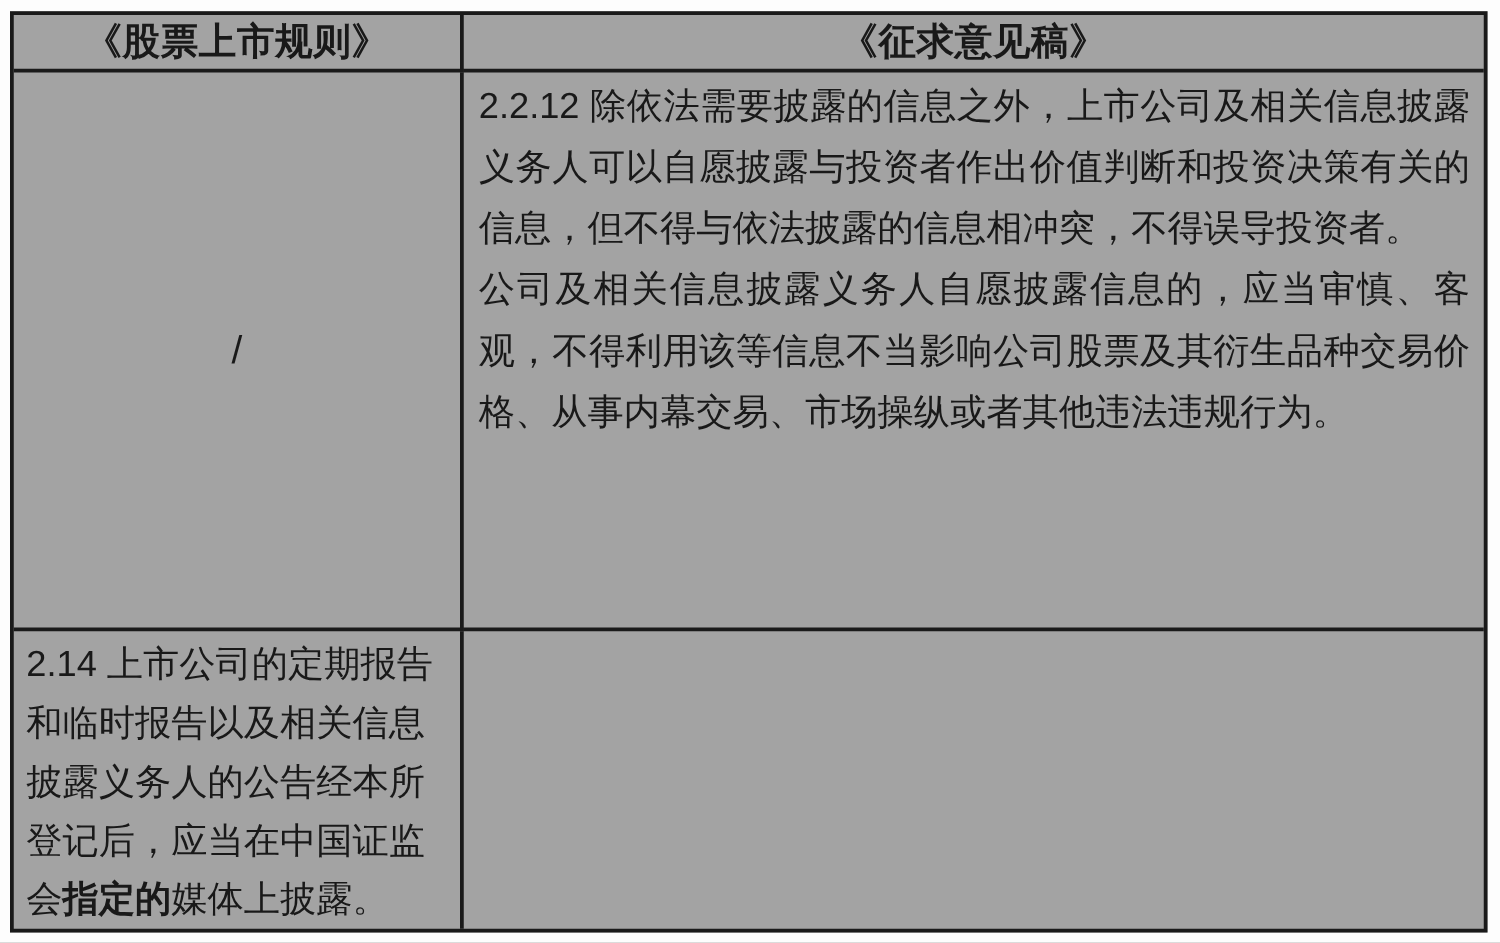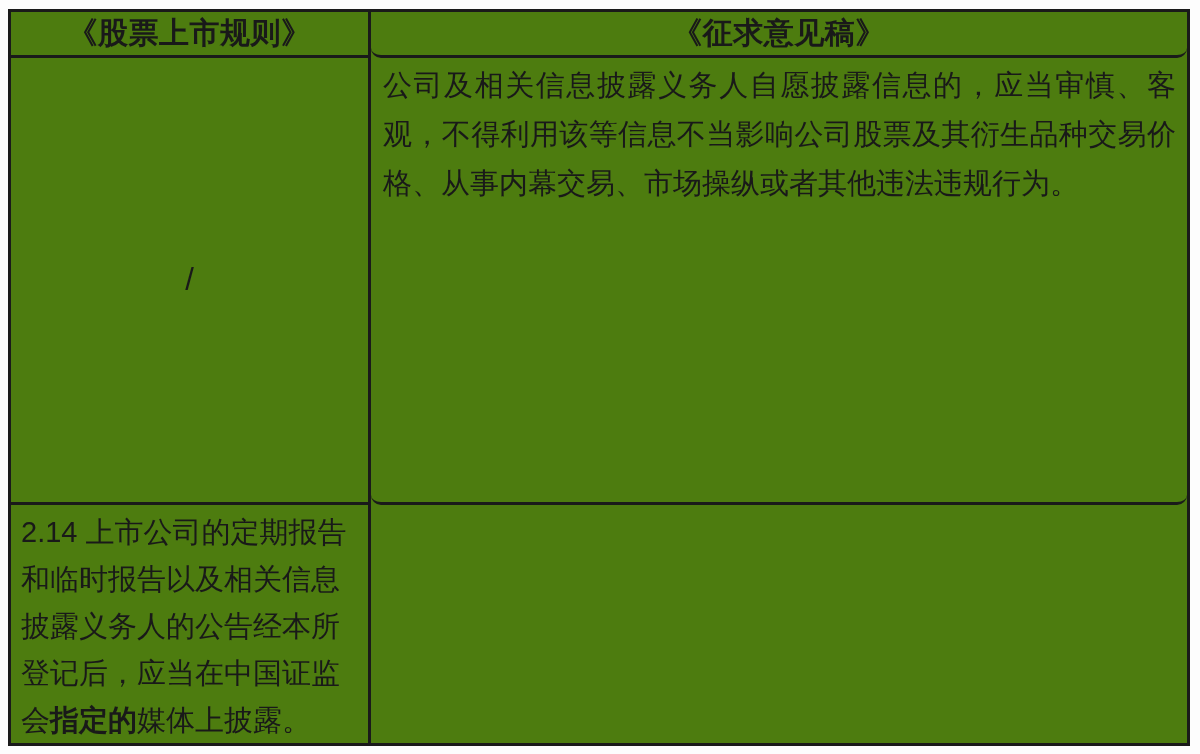--- a/index.html
+++ b/index.html
@@ -14,32 +14,32 @@
     height: 754px;
     background: #fdfdfd;
     box-sizing: border-box;
     padding: 9px 0 0 8px;
   }
   .tbl {
     width: 1182px;
     height: 737px;
     box-sizing: border-box;
     border: 3px solid #1a1a1a;
-    background: #4d7c0f;
+    background: #a3a3a3;
     display: grid;
     grid-template-columns: 360px 1fr;
     grid-template-rows: 46px 447px 1fr;
   }
   .cell {
     box-sizing: border-box;
     border-right: 3px solid #1a1a1a;
     border-bottom: 3px solid #1a1a1a;
     overflow: hidden;
   }
-  .cell.last-col { border-right: none; border-radius: 10px; }
+  .cell.last-col { border-right: none; }
   .cell.last-row { border-bottom: none; }
   .th {
     display: flex;
     align-items: center;
     justify-content: center;
     font-weight: 700;
     font-size: 30px;
     letter-spacing: 0.5px;
   }
   .slash-cell {
@@ -72,20 +72,21 @@
       <span>《股票上市规则》</span>
     </div>
     <div class="cell th last-col">
       <span>《征求意见稿》</span>
     </div>
 
     <div class="cell slash-cell">
       <span>/</span>
     </div>
     <div class="cell last-col body-cell">
+      <p>2.2.12 除依法需要披露的信息之外，上市公司及相关信息披露义务人可以自愿披露与投资者作出价值判断和投资决策有关的信息，但不得与依法披露的信息相冲突，不得误导投资者。</p>
       <p>公司及相关信息披露义务人自愿披露信息的，应当审慎、客观，不得利用该等信息不当影响公司股票及其衍生品种交易价格、从事内幕交易、市场操纵或者其他违法违规行为。</p>
     </div>
 
     <div class="cell last-row body-cell left-narrow">
       <p><span>2.14 上市公司的定期报告和临时报告以及相关信息披露义务人的公告经本所登记后，应当在中国证监会</span><span class="b">指定的</span><span>媒体上披露。</span></p>
     </div>
 
   </div>
 </div>
 

